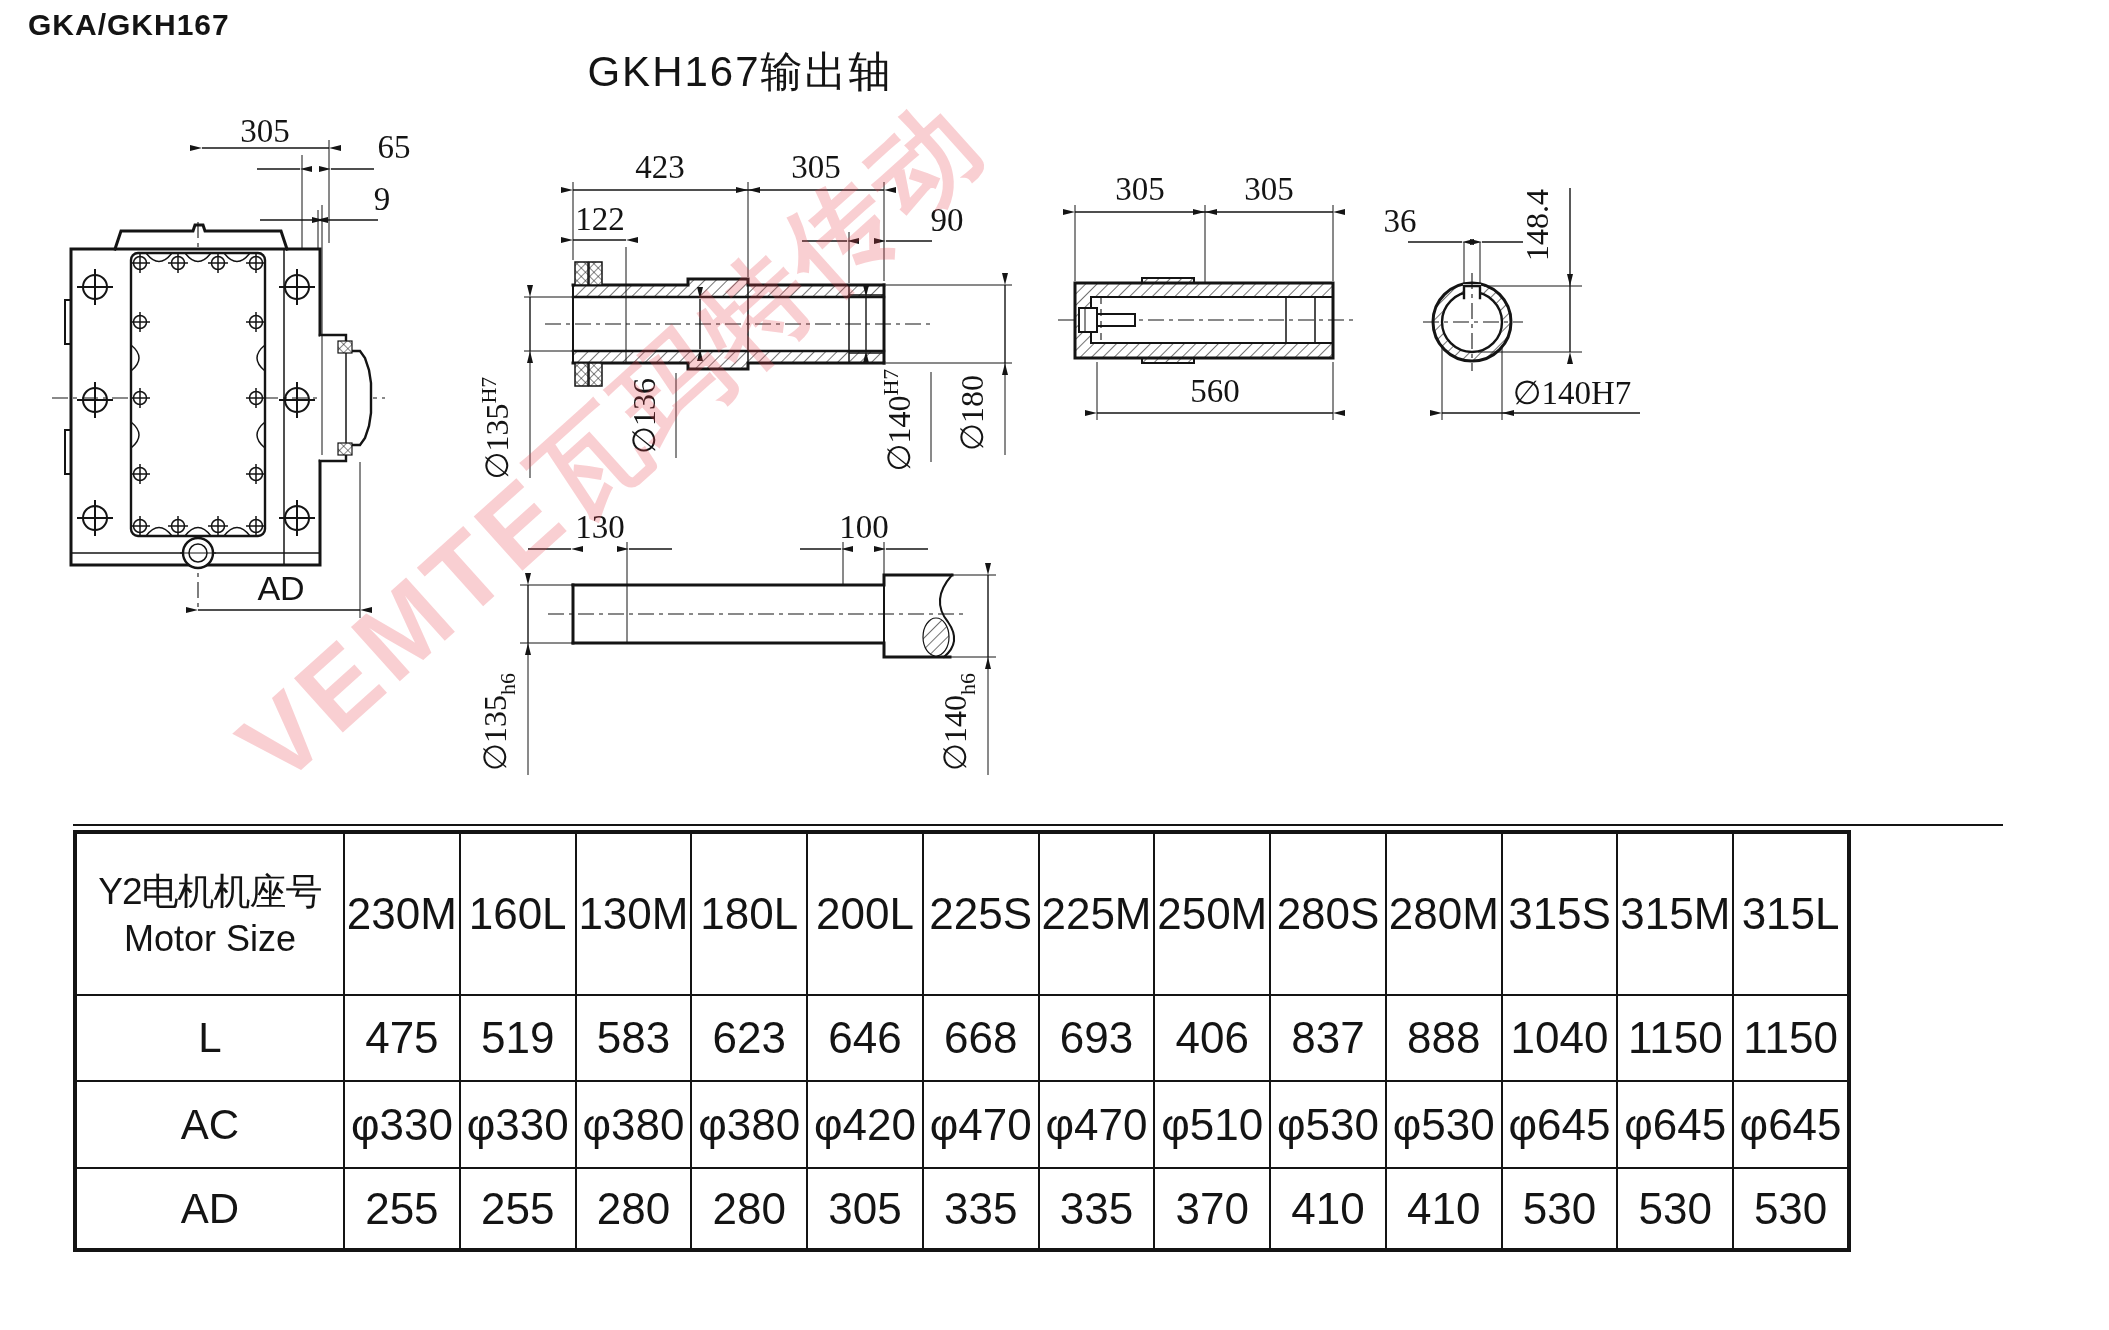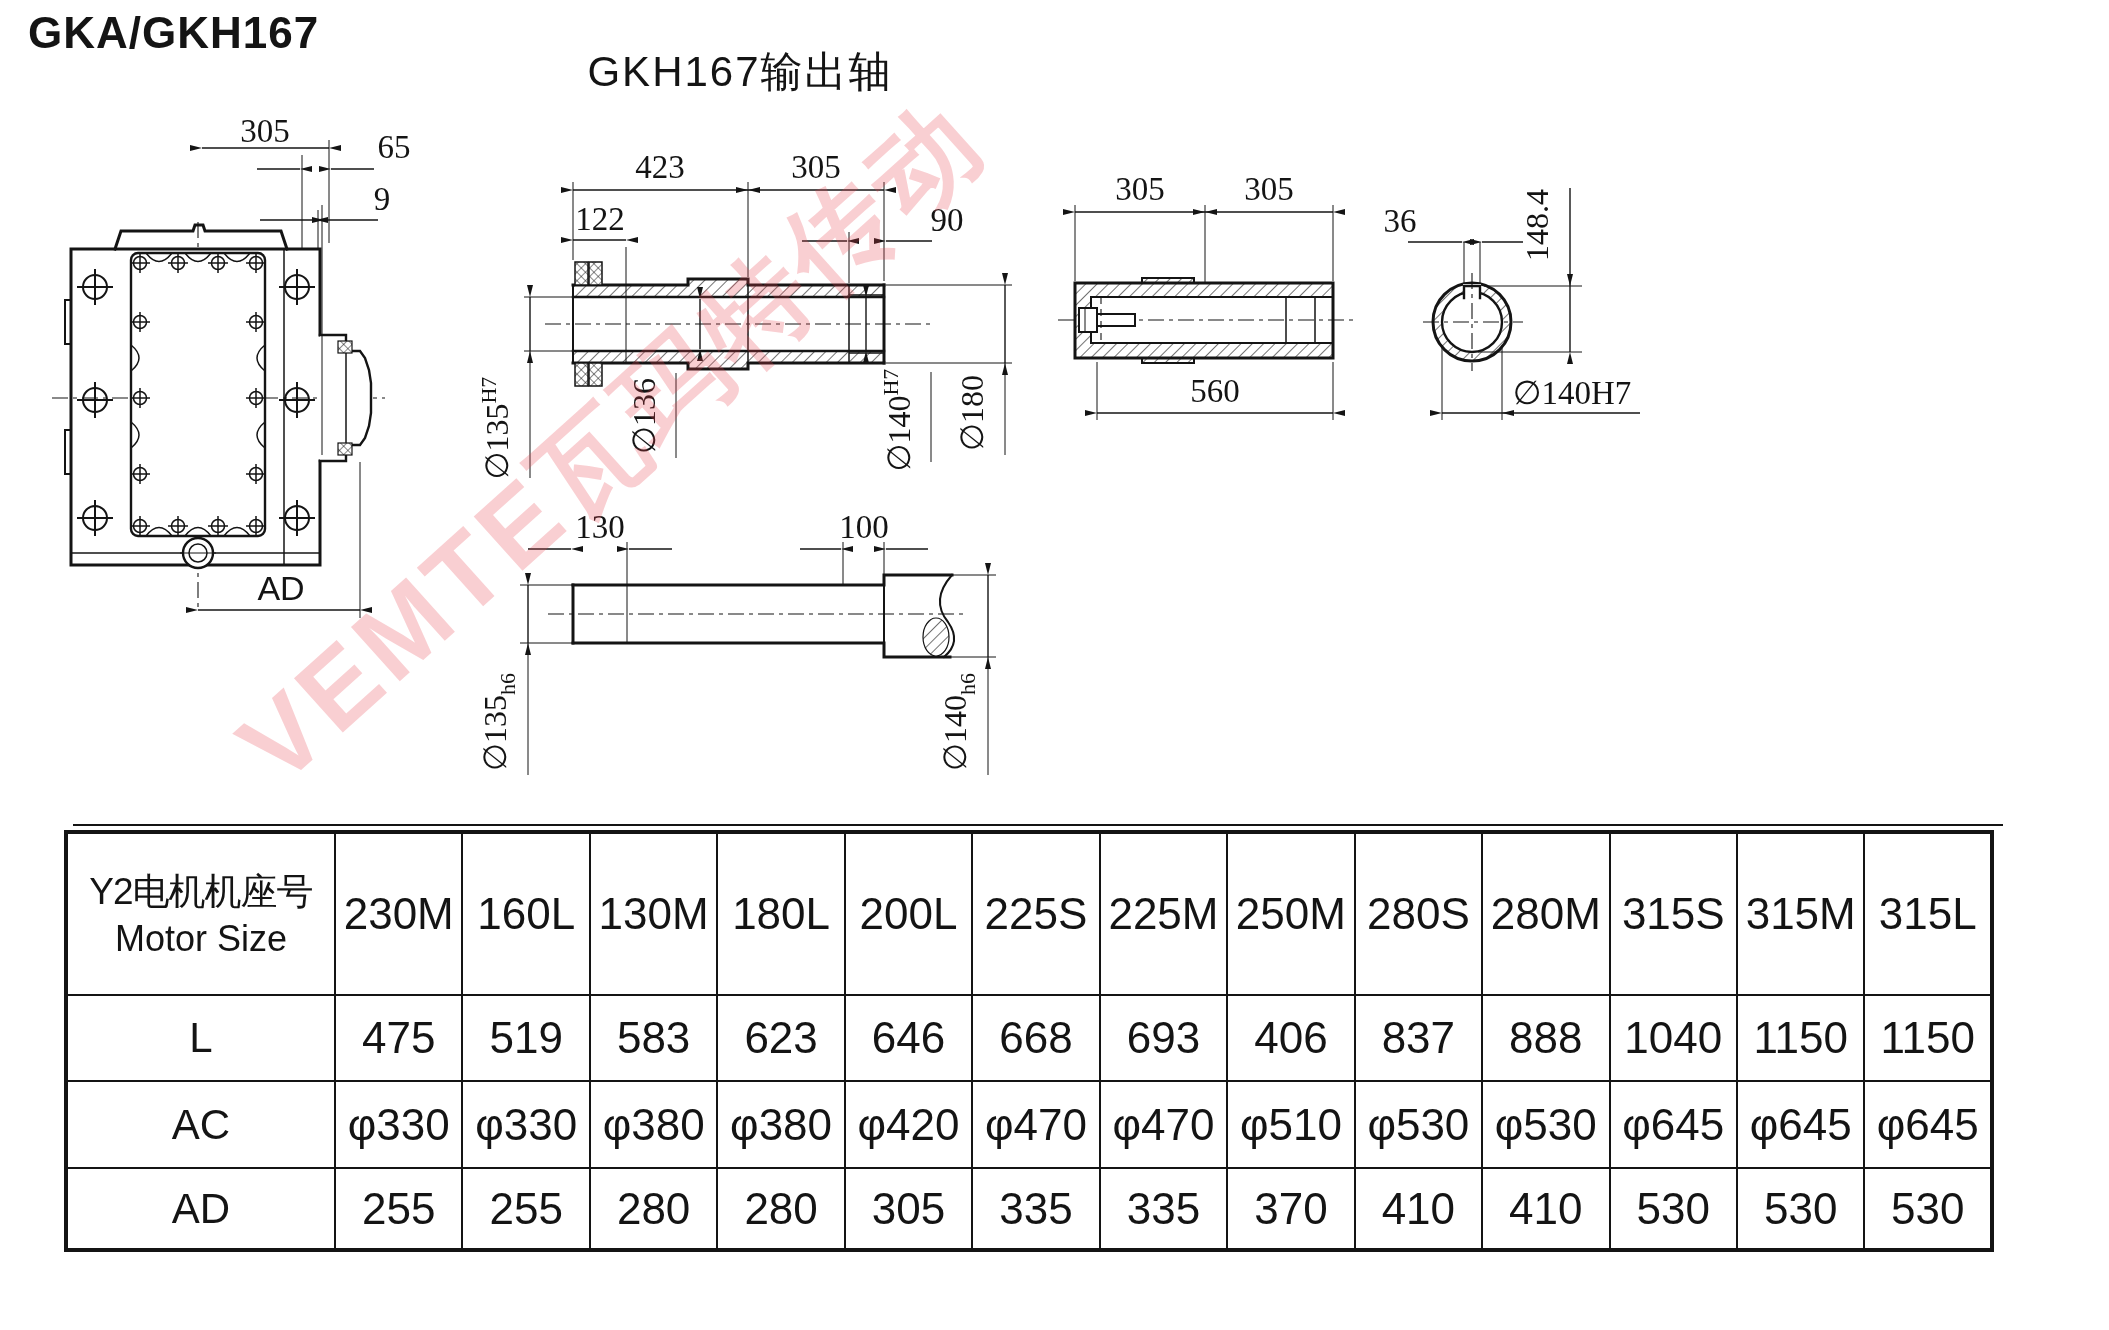--- a/index.html
+++ b/index.html
@@ -1,19 +1,19 @@
 <!DOCTYPE html>
 <html><head>
 <meta charset="utf-8">
 <style>
   html,body{margin:0;padding:0;background:#ffffff;}
   #stage{position:relative;width:2109px;height:1330px;background:#ffffff;overflow:hidden;
          font-family:"Liberation Sans",sans-serif;color:#141414;}
   
-  .main-title{position:absolute;left:28px;top:8px;font-size:44px;font-weight:600;letter-spacing:1px;}
+  .main-title{position:absolute;left:28px;top:8px;font-size:30px;font-weight:600;letter-spacing:1px;}
   .view-title{position:absolute;font-size:42px;font-weight:500;letter-spacing:2px;text-align:center;white-space:nowrap;}
   #gkh-title{left:555px;top:44px;width:370px;text-align:center;}
   #gka-title{left:1155px;top:62px;width:375px;}
   
   .watermark{position:absolute;left:295px;top:688px;font-size:106px;font-weight:600;letter-spacing:6px;
              color:rgba(232,70,80,0.26);white-space:nowrap;transform:rotate(-42deg);
              transform-origin:left bottom;z-index:4;pointer-events:none;line-height:1.1;}
   
   #drawing{position:absolute;left:0;top:0;z-index:1;}
   .s3{stroke:#141414;stroke-width:3;fill:none;stroke-linecap:square;}
@@ -23,22 +23,22 @@
   .thin{stroke:#141414;stroke-width:1;fill:none;}
   .dim{stroke:#141414;stroke-width:1.4;fill:none;}
   .cl{stroke:#141414;stroke-width:1.1;fill:none;stroke-dasharray:16 5 4 5;}
   .dsh{stroke:#141414;stroke-width:1.1;fill:none;stroke-dasharray:7 5;}
   .dtx{font-family:"Liberation Serif","DejaVu Serif",serif;font-size:33px;fill:#141414;text-anchor:middle;}
   .rtx{font-family:"Liberation Serif","DejaVu Serif",serif;font-size:32px;fill:#141414;text-anchor:middle;}
   .stx{font-family:"Liberation Sans","DejaVu Sans",sans-serif;font-size:34px;fill:#141414;text-anchor:middle;}
   .wfill{fill:#ffffff;}
   
   .tbl-topline{position:absolute;left:73px;top:824px;width:1930px;border-top:2px solid #141414;z-index:2;}
-  #size-table{position:absolute;left:64px;top:830px;z-index:3;border-collapse:collapse;table-layout:fixed;
-              width:1930px;background:transparent;}
+  #size-table{position:absolute;left:73px;top:830px;z-index:3;border-collapse:collapse;table-layout:fixed;
+              width:1778px;background:transparent;}
   #size-table td{border:2.5px solid #141414;text-align:center;vertical-align:middle;
                  font-size:44px;padding:0;overflow:hidden;white-space:nowrap;}
   #size-table tr.hdr td{height:160px;}
   #size-table tr.r1 td{height:84px;}
   #size-table tr.r2 td{height:85px;}
   #size-table tr.r3 td{height:79px;}
   #size-table{border:4px solid #141414;}
   .h1{font-size:37px;letter-spacing:-1px;line-height:1.35;}
   .h2{font-size:36px;line-height:1.2;}
   .rowlab{font-size:42px;}

